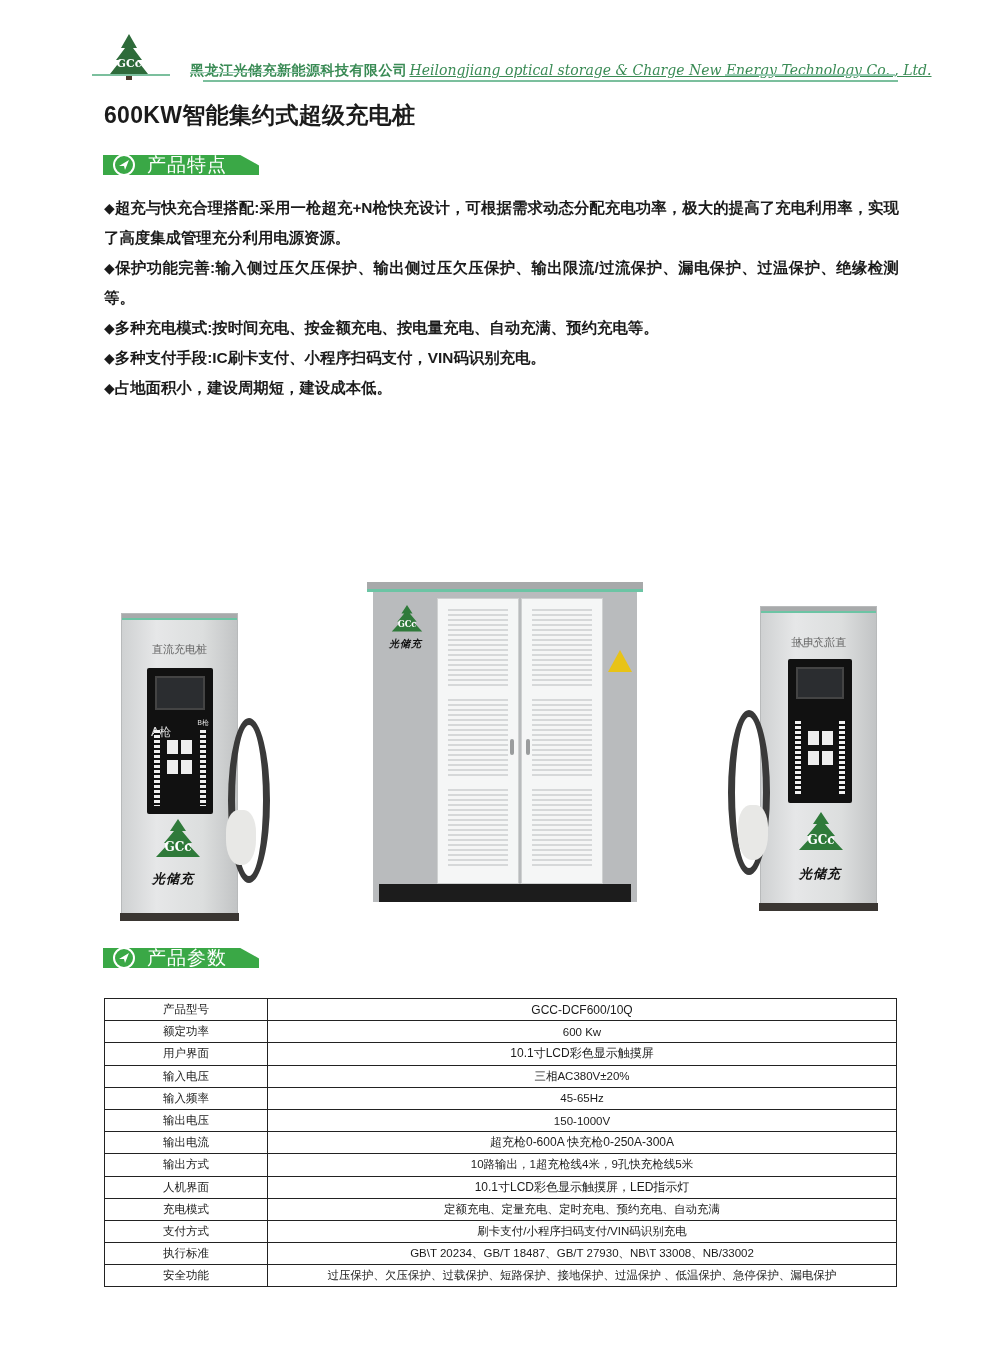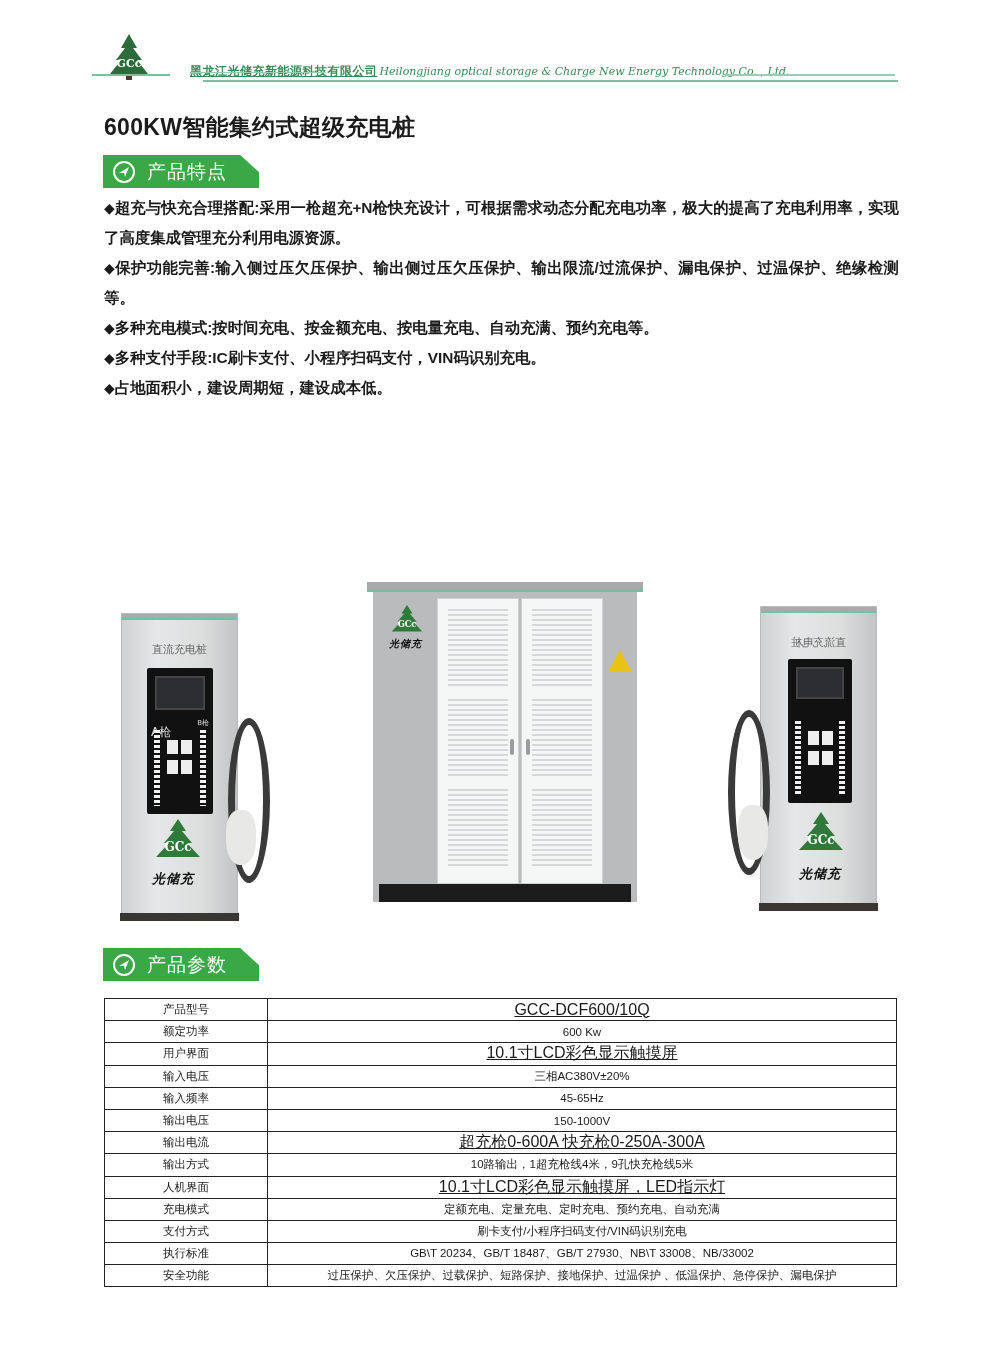--- a/index.html
+++ b/index.html
@@ -2,29 +2,29 @@
 <html><head>
 <meta charset="utf-8">
 <style>
   * { box-sizing: border-box; margin: 0; padding: 0; }
   html, body { width: 1000px; height: 1366px; background: #ffffff; overflow: hidden; }
   body { position: relative; font-family: "DejaVu Sans", "Liberation Sans", sans-serif; color: #1a1a1a; }
 
   
   .logo { position: absolute; left: 104px; top: 34px; width: 50px; height: 46px; }
   .company-line { position: absolute; left: 190px; top: 60px; white-space: nowrap; color: #2f8a4a; }
-  .company-cn { font-size: 12px; font-weight: bold; letter-spacing: 0.5px; color: #3a8b55; text-decoration: underline; }
-  .company-en { font-family: "DejaVu Serif", "Liberation Serif", serif; font-style: italic; font-size: 11px; color: #3a8b55; margin-left: 2px; }
+  .company-cn { font-size: 14px; font-weight: bold; letter-spacing: 0.5px; color: #3a8b55; }
+  .company-en { font-family: "DejaVu Serif", "Liberation Serif", serif; font-style: italic; font-size: 14px; color: #3a8b55; margin-left: 2px; text-decoration: underline; }
   .rule { position: absolute; height: 2px; background: #7bbf9d; }
   .rule.thin { height: 1px; background: #99ccb4; }
 
-  .page-title { position: absolute; left: 104px; top: 112px; font-size: 23px; font-weight: bold; color: #1b1b1b; letter-spacing: 0.3px; font-family: "Liberation Sans", "DejaVu Sans", sans-serif; }
-
-  
-  .banner { position: absolute; left: 103px; width: 156px; height: 33px; background: #3aa846;
+  .page-title { position: absolute; left: 104px; top: 100px; font-size: 23px; font-weight: bold; color: #1b1b1b; letter-spacing: 0.3px; font-family: "Liberation Sans", "DejaVu Sans", sans-serif; }
+
+  
+  .banner { position: absolute; left: 103px; width: 156px; height: 20px; background: #3aa846;
             clip-path: polygon(0 0, 88% 0, 100% 52%, 100% 100%, 0 100%); display: flex; align-items: center; padding-left: 10px; }
   .banner .icon { width: 22px; height: 22px; border: 2px solid #fff; border-radius: 50%; position: relative; margin-right: 12px; }
   .banner .icon svg { position: absolute; left: 2px; top: 2px; }
   .banner .label { color: #fff; font-size: 19px; letter-spacing: 1px; }
 
   
   .features { position: absolute; left: 104px; top: 193px; width: 795px; font-size: 15.4px; line-height: 30px; color: #1b1b1b; font-family: "Liberation Sans", "DejaVu Sans", sans-serif; }
   .feature { text-align: justify; font-weight: bold; }
   .feature .bullet { font-size: 14px; }
 
@@ -50,21 +50,21 @@
   .handle { position: absolute; width: 4px; height: 16px; background: #9a9c9d; border-radius: 2px; }
 
   .tree { position: absolute; }
   .brand-cn { position: absolute; font-family: "DejaVu Serif", serif; font-weight: bold; font-style: italic; color: #111; font-size: 13px; letter-spacing: 1px; }
 
   
   .spec-table { position: absolute; left: 104px; top: 998px; width: 793px; border-collapse: collapse; font-family: "Liberation Sans", "DejaVu Sans", sans-serif; }
   .spec-table td { border: 1.3px solid #222; height: 22.2px; font-size: 11.5px; text-align: center; padding: 0 4px; color: #1b1b1b; white-space: nowrap; }
   .spec-table td.k { width: 163px; }
   .spec-table td.v { font-size: 11.5px; }
-  .spec-table tr.big td.v { font-size: 16px; text-decoration: underline; }
+  .spec-table tr.big td.v { font-size: 12px; }
 </style>
 </head>
 <body>
 
 <div class="logo">
   <svg width="50" height="48" viewBox="0 0 50 48">
     <polygon points="25,0 33,14 29,14 38,26 33,26 44,40 6,40 17,26 12,26 21,14 17,14" fill="#2e6b3a"></polygon>
     <rect x="22" y="40" width="6" height="6" fill="#4a3a2a"></rect>
     <text x="25" y="33" font-size="11" font-family="DejaVu Serif, serif" font-weight="bold" fill="#ffffff" text-anchor="middle">GCc</text>
   </svg>

